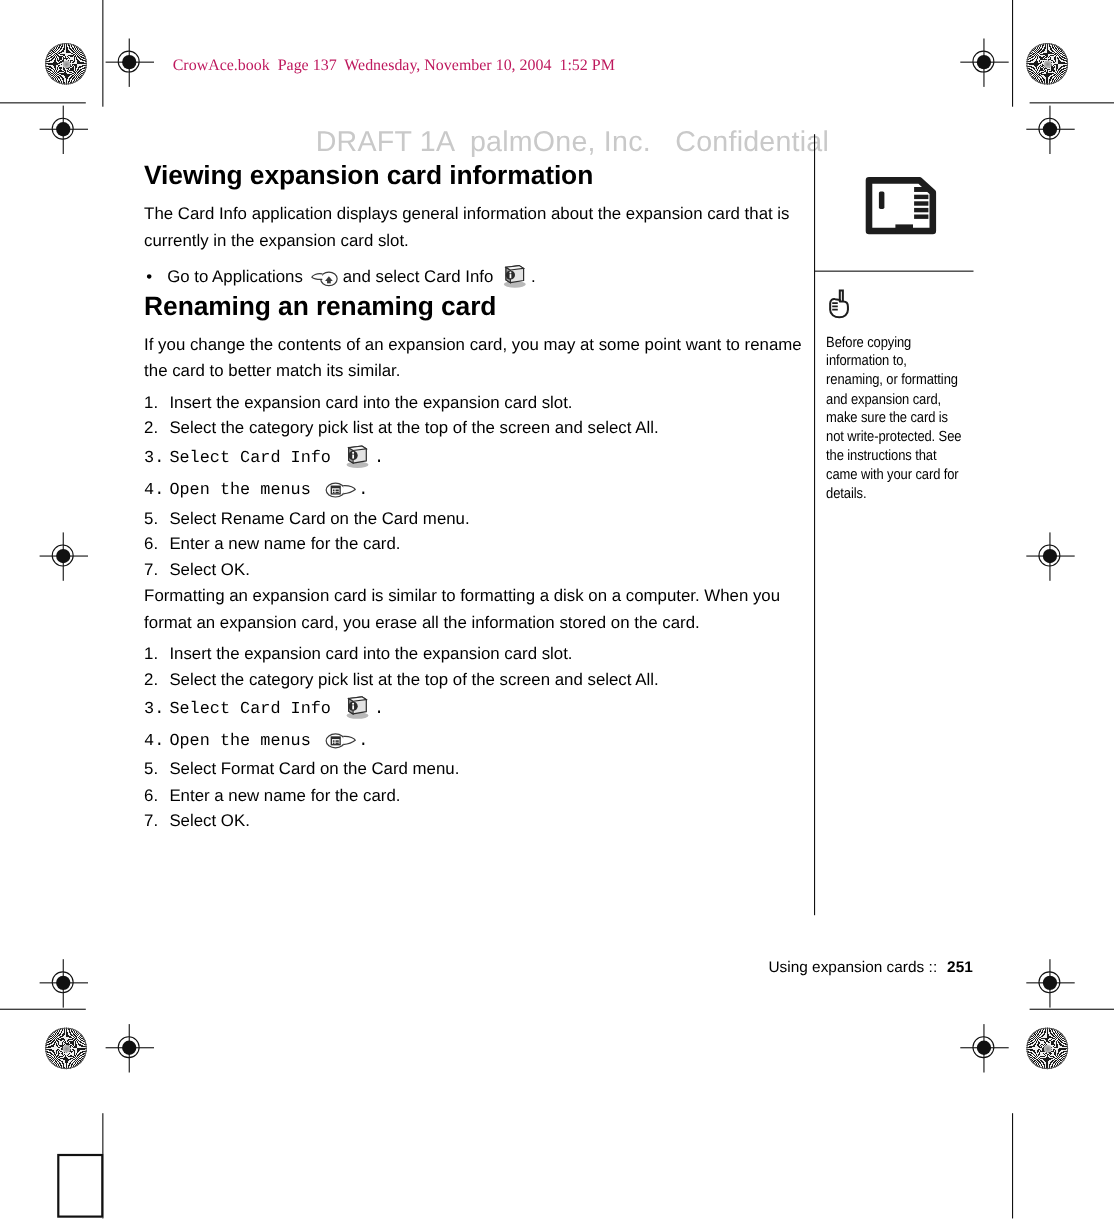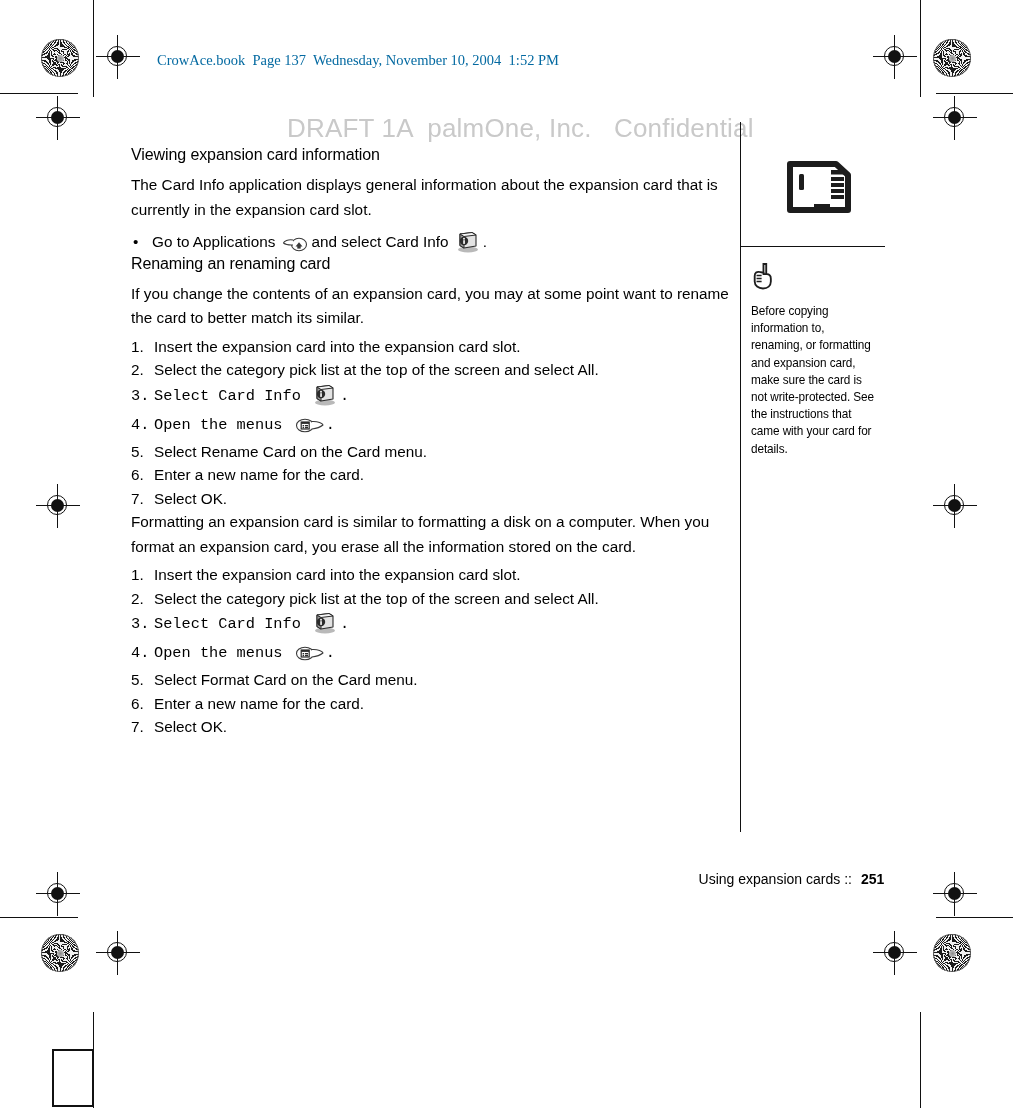--- a/index.html
+++ b/index.html
@@ -84,21 +84,21 @@
     background: #ffffff;
   }
 
   
   .file-header {
     position: absolute;
     left: 157px;
     top: 52px;
     font-family: "Liberation Serif", serif;
     font-size: 14.5px;
-    color: #0369a1;
+    color: #be185d;
     white-space: pre;
     text-align: right;
   }
 
   
   .draft-watermark {
     position: absolute;
     left: 287px;
     top: 113px;
     font-family: "Liberation Sans", sans-serif;
@@ -109,22 +109,22 @@
   }
 
   
   #content {
     position: absolute;
     left: 131px;
     top: 146px;
     width: 600px;
   }
   h2.section-heading {
-    font-size: 16px;
-    font-weight: normal;
+    font-size: 24px;
+    font-weight: bold;
     margin: 0 0 9px 0;
     letter-spacing: -0.1px;
   }
   .sec-gap { margin-top: 30px; }
   p.body-text {
     font-size: 15.3px;
     line-height: 24.5px;
     margin: 0 0 4px 0;
   }
   ul.bullet-list {

